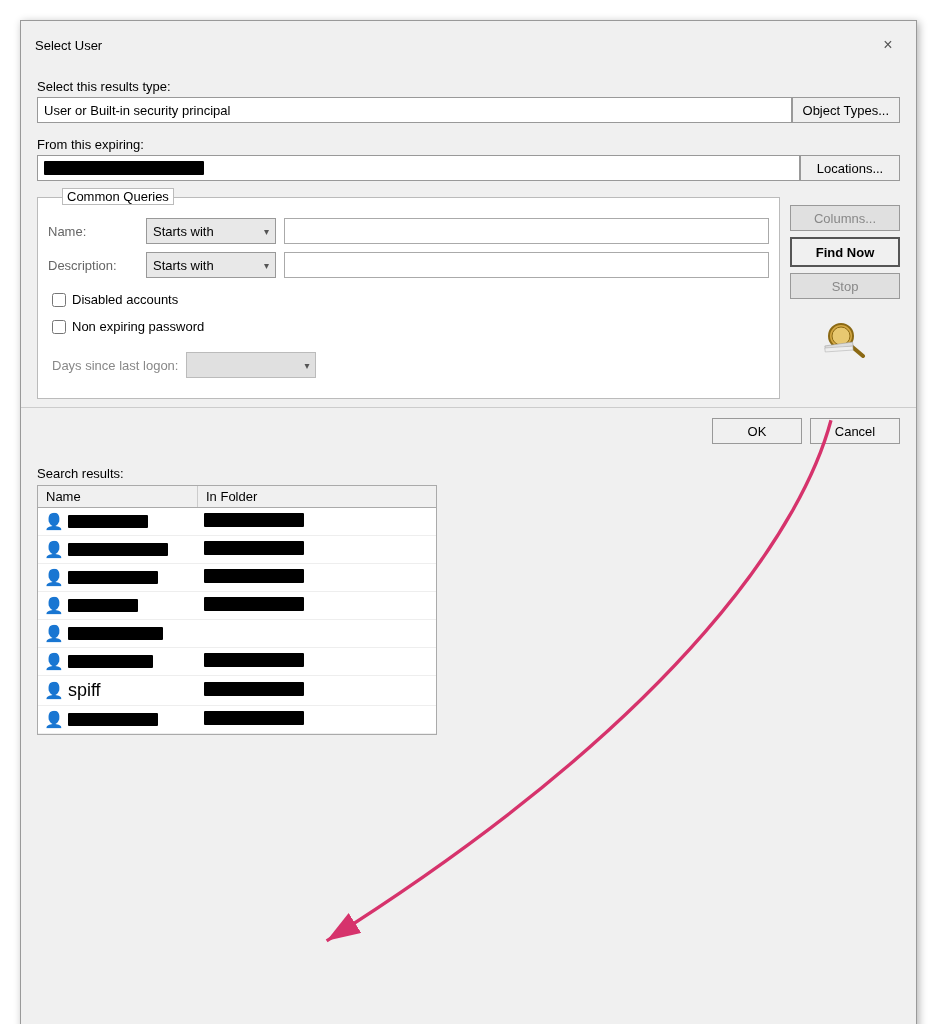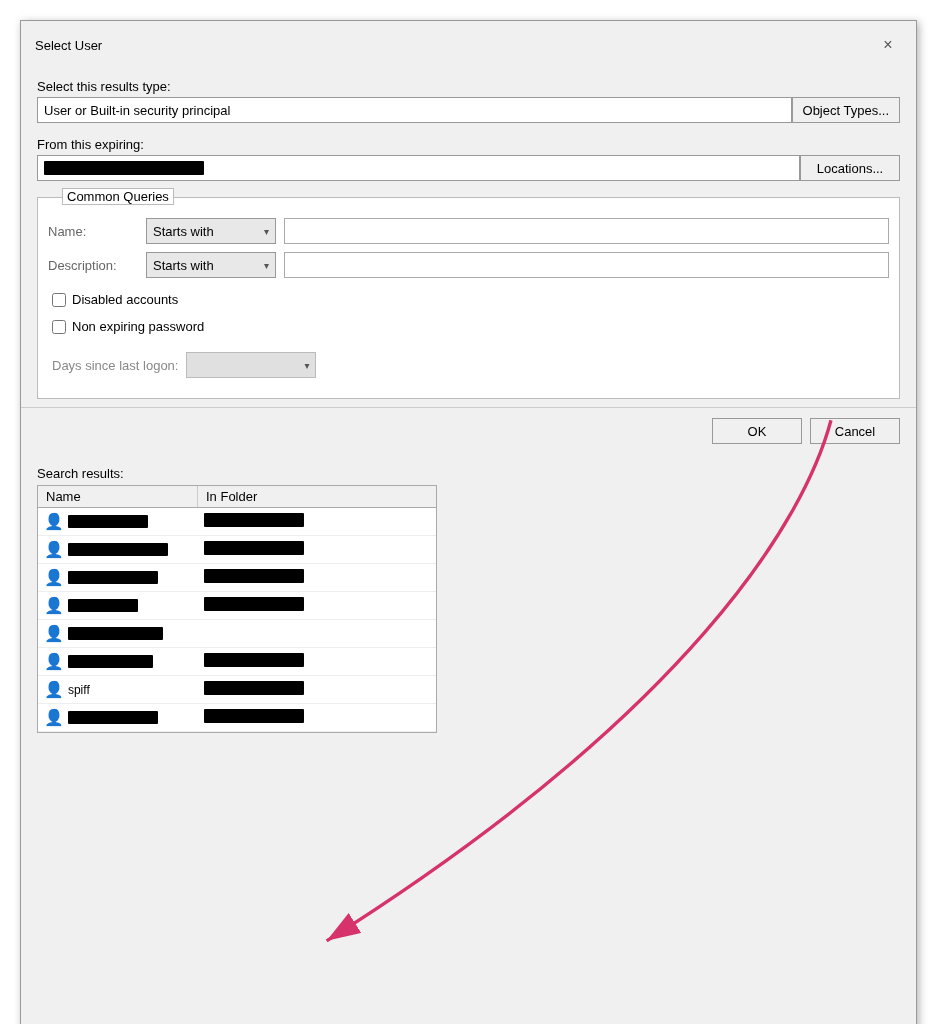--- a/index.html
+++ b/index.html
@@ -411,20 +411,38 @@
               <div class="days-dropdown">
                 <span></span>
                 <span class="dropdown-arrow">▾</span>
               </div>
             </div>
 
           </div>
         </div>
       </div>
 
+      <div style="display:flex; flex-direction:column; gap:6px; width:110px; padding-top:10px;">
+        <button class="btn" style="background:#e0e0e0; color:#888;">Columns...</button>
+        <button class="btn btn-find-now">Find Now</button>
+        <button class="btn" style="background:#e0e0e0; color:#888;">Stop</button>
+
+        <div class="search-icon-area">
+          <svg class="search-icon-svg" viewBox="0 0 48 40" fill="none" xmlns="http://www.w3.org/2000/svg">
+
+            <ellipse cx="20" cy="18" rx="12" ry="12" fill="#d4a843" stroke="#8B6914" stroke-width="2"></ellipse>
+            <ellipse cx="20" cy="18" rx="9" ry="9" fill="#e8c870" stroke="#8B6914" stroke-width="1"></ellipse>
+
+            <line x1="29" y1="27" x2="42" y2="38" stroke="#8B6914" stroke-width="4" stroke-linecap="round"></line>
+
+            <rect x="4" y="26" width="28" height="4" fill="#ddd" stroke="#999" stroke-width="0.5" transform="rotate(-8, 18, 28)"></rect>
+            <rect x="4" y="29" width="28" height="4" fill="#eee" stroke="#aaa" stroke-width="0.5" transform="rotate(-4, 18, 31)"></rect>
+          </svg>
+        </div>
+      </div>
     </div>
 
     <div class="ok-cancel-row" style="margin: 0 -16px; padding: 10px 16px;">
       <button class="ok-cancel-btn">OK</button>
       <button class="ok-cancel-btn">Cancel</button>
     </div>
 
     <div class="search-results-section" style="padding: 4px 0 0 0;">
       <div class="search-results-label">Search results:</div>
       <div class="results-table">
@@ -488,21 +506,21 @@
               <span class="redacted-name" style="width:85px;"></span>
             </div>
             <div class="result-folder-cell">
               <span class="redacted-bar" style="width:100px;"></span>
             </div>
           </div>
 
           <div class="result-row result-row-spiff">
             <div class="result-name-cell">
               <span class="user-icon">👤</span>
-              <span style="font-size:12px;">spiff</span>
+              <span style="font-size:18px;">spiff</span>
             </div>
             <div class="result-folder-cell">
               <span class="redacted-bar" style="width:100px;"></span>
             </div>
           </div>
 
           <div class="result-row">
             <div class="result-name-cell">
               <span class="user-icon">👤</span>
               <span class="redacted-name" style="width:90px;"></span>

